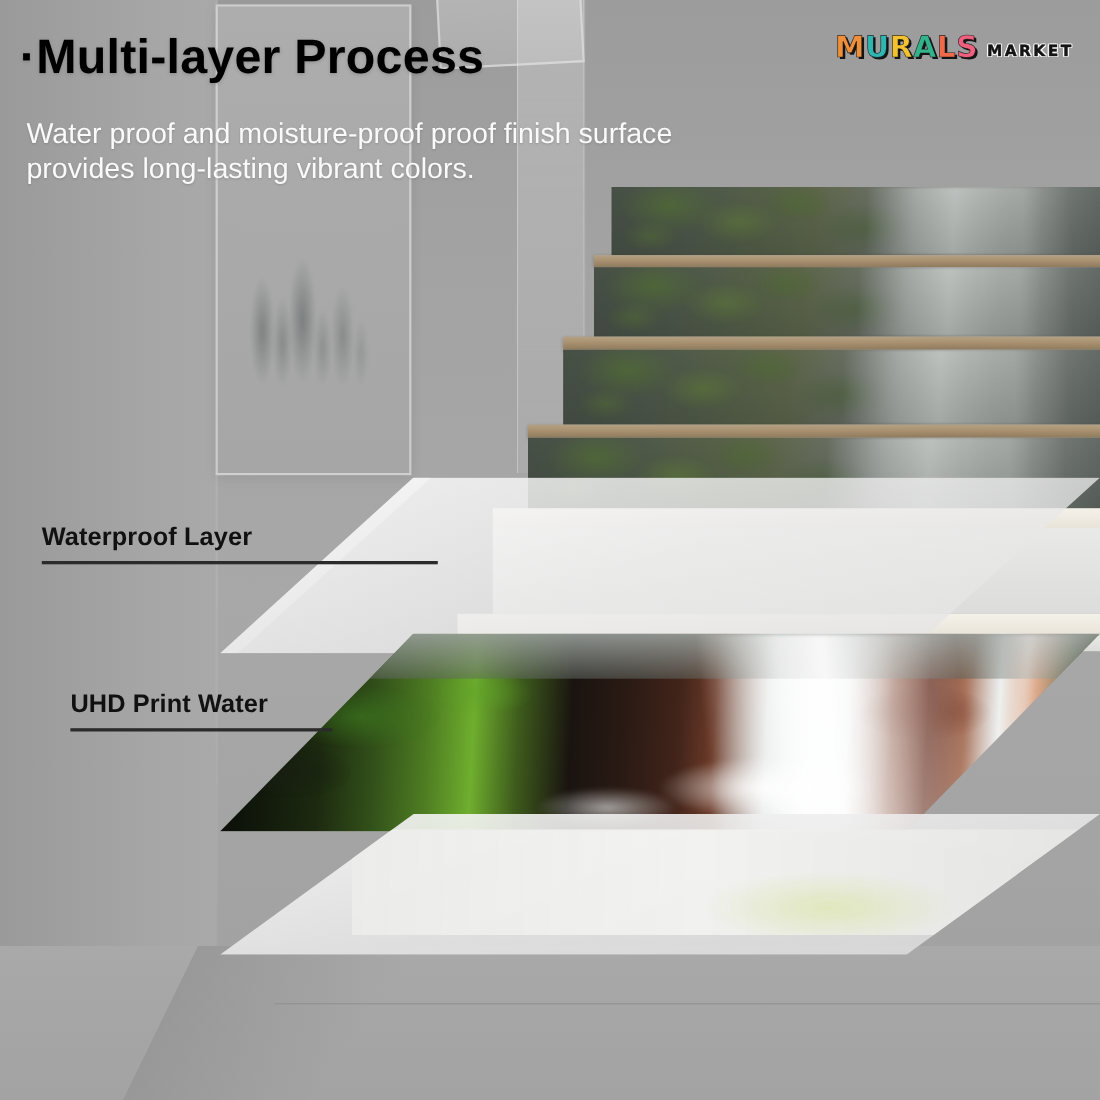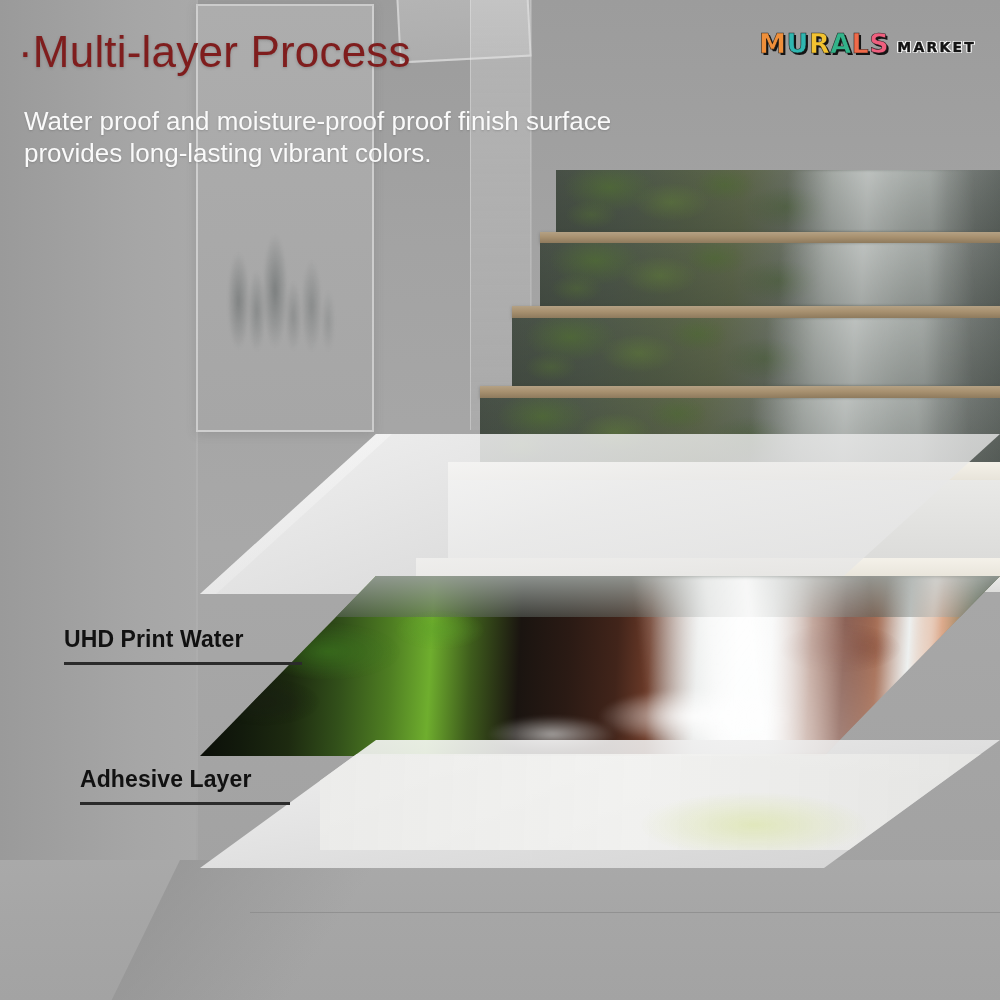--- a/index.html
+++ b/index.html
@@ -173,21 +173,21 @@
     position:absolute;left:120px;top:14px;width:700px;height:96px;
     background:
       radial-gradient(ellipse 160px 46px at 62% 74%, rgba(214,226,150,.55), transparent 72%),
       linear-gradient(92deg, rgba(236,236,234,.9) 0%, rgba(244,244,242,.85) 45%, rgba(228,228,226,.9) 100%);
     filter:blur(.4px);
   }
 
   
   .title{
     position:absolute;left:18px;top:27px;
-    font-size:44px;font-weight:400;color:#7f1d1d;letter-spacing:.2px;
+    font-size:44px;font-weight:700;color:#000000;letter-spacing:.2px;
     text-shadow:0 1px 3px rgba(80,80,80,.35);white-space:nowrap;
   }
   .subtitle{
     position:absolute;left:24px;top:106px;width:790px;
     font-size:26px;font-weight:400;color:#fafafa;line-height:1.22;
     text-shadow:0 1px 2px rgba(80,80,80,.3);
   }
 
   .lbl{position:absolute;}
   .lbl .txt{
@@ -292,30 +292,30 @@
     </div>
   </div>
 
   <div class="title"><span>·</span><span>Multi-layer Process</span></div>
 
   <div class="subtitle">
     <div>Water proof and moisture-proof proof finish surface</div>
     <div>provides long-lasting vibrant colors.</div>
   </div>
 
+  <div class="lbl" style="left:38px;top:474px;">
+    <div class="txt">Waterproof Layer</div>
+    <div class="rule" style="left:0;top:36px;width:360px;"></div>
+  </div>
 
   <div class="lbl" style="left:64px;top:626px;">
     <div class="txt">UHD Print Water</div>
     <div class="rule" style="left:0;top:36px;width:238px;"></div>
   </div>
 
-  <div class="lbl" style="left:80px;top:766px;">
-    <div class="txt">Adhesive Layer</div>
-    <div class="rule" style="left:0;top:36px;width:210px;"></div>
-  </div>
 
   <div class="logo">
     <div class="murals">
         <span style="color: rgb(239, 143, 58);">M</span>
         <span style="color: rgb(47, 182, 176);">U</span>
         <span style="color: rgb(242, 194, 48);">R</span>
         <span style="color: rgb(51, 179, 138);">A</span>
         <span style="color: rgb(239, 106, 74);">L</span>
         <span style="color: rgb(239, 95, 126);">S</span>
       </div>

